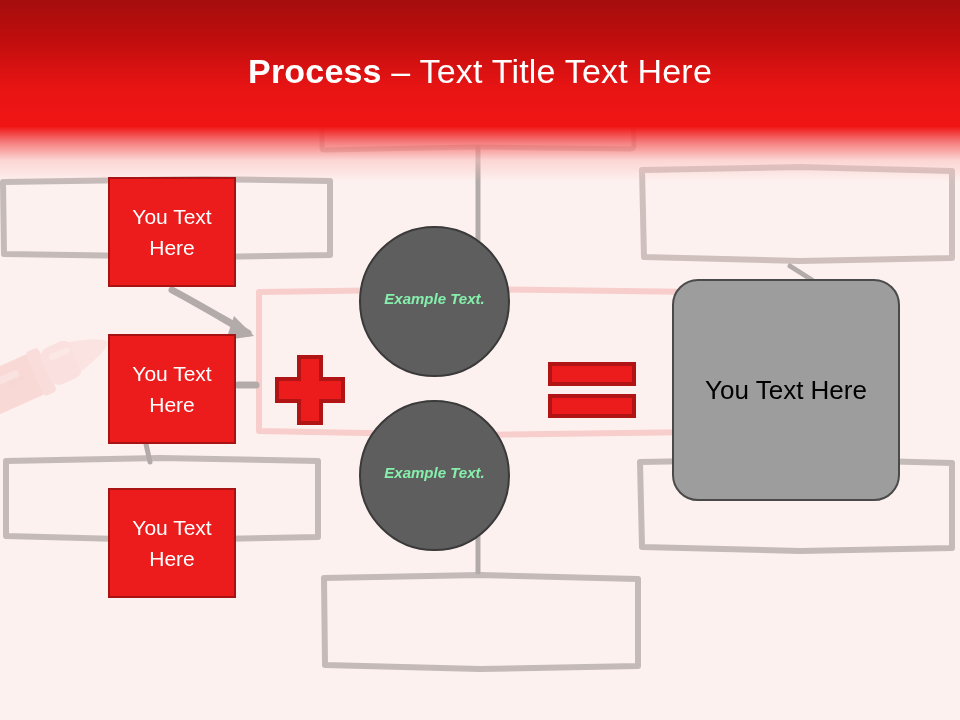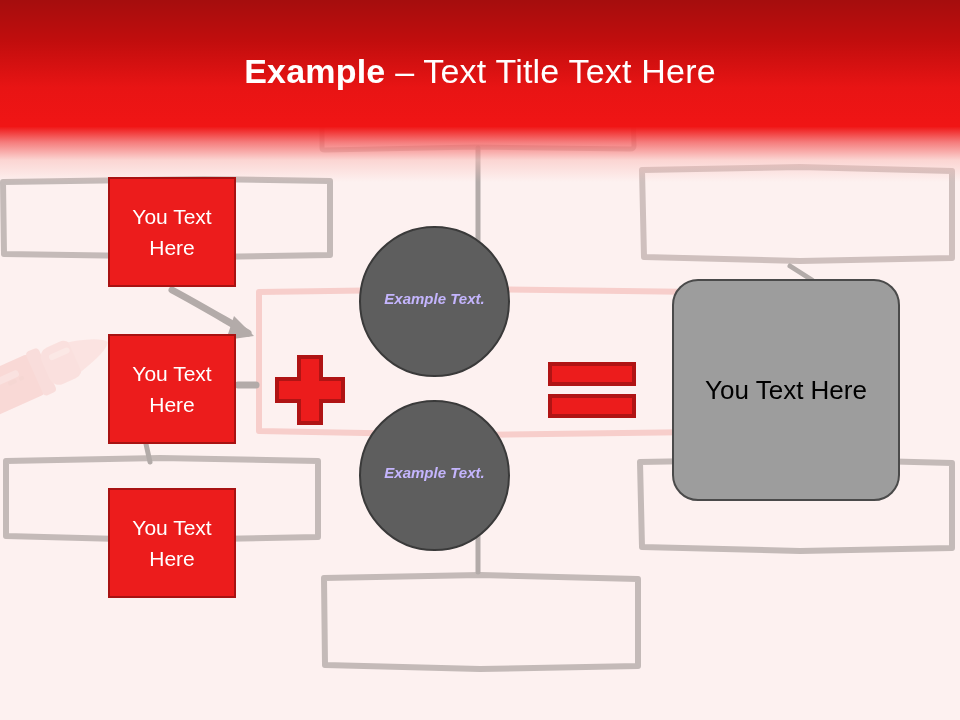--- a/index.html
+++ b/index.html
@@ -93,21 +93,21 @@
   #red-box-2 { left: 108px; top: 334px; width: 128px; height: 110px; }
   #red-box-3 { left: 108px; top: 488px; width: 128px; height: 110px; }
 
   
   .circle {
     position: absolute;
     border-radius: 50%;
     background: #5e5e5e;
     border: 2px solid #3a3a3a;
     box-sizing: border-box;
-    color: #c4b5fd;
+    color: #86efac;
     font-size: 15px;
     line-height: 21px;
     font-weight: bold;
     font-style: italic;
     display: flex;
     align-items: center;
     justify-content: center;
     text-align: center;
   }
   #circle-1 { left: 359px; top: 226px; width: 151px; height: 151px; }
@@ -185,21 +185,21 @@
       <rect x="4" y="56" width="40" height="7" rx="3" fill="#f7cbc5" opacity="0.8"></rect>
       <rect x="78" y="56" width="22" height="6" rx="3" fill="#fad6d1" opacity="0.9"></rect>
       <rect x="30" y="64" width="9" height="4" rx="1.5" fill="#e59b94" opacity="0.9"></rect>
       <rect x="42" y="64" width="5" height="4" rx="1.5" fill="#e59b94" opacity="0.9"></rect>
     </g>
   </svg>
 
   <div class="header-band"></div>
 
   <div class="slide-title">
-    <span class="t-bold">Example</span><span class="t-light"> – Text Title Text Here</span>
+    <span class="t-bold">Process</span><span class="t-light"> – Text Title Text Here</span>
   </div>
 
   <div class="red-box" id="red-box-1">
     <span>You Text Here</span>
   </div>
   <div class="red-box" id="red-box-2">
     <span>You Text Here</span>
   </div>
   <div class="red-box" id="red-box-3">
     <span>You Text Here</span>

